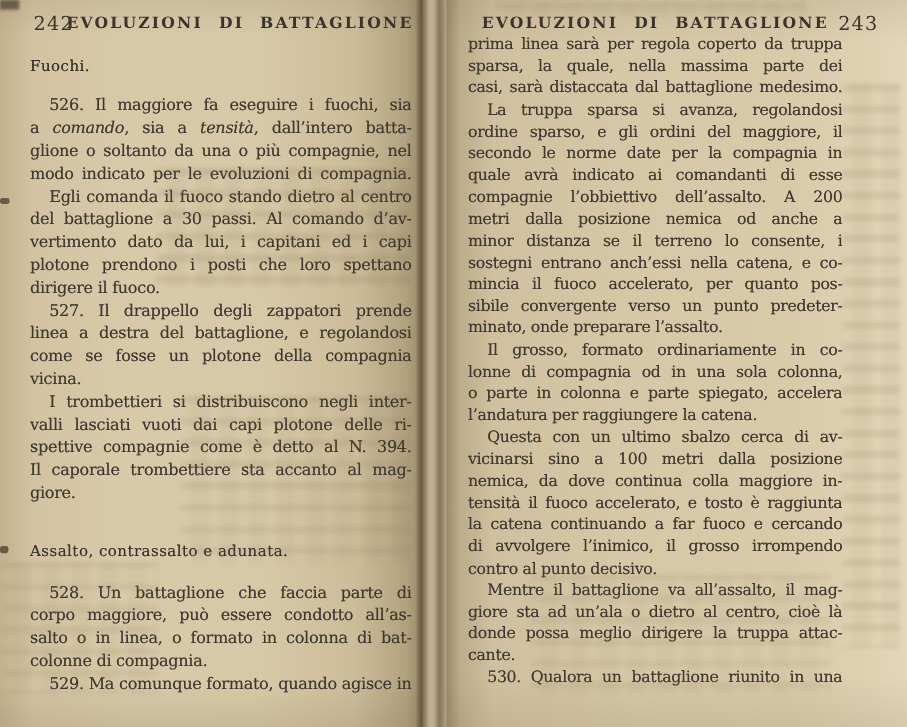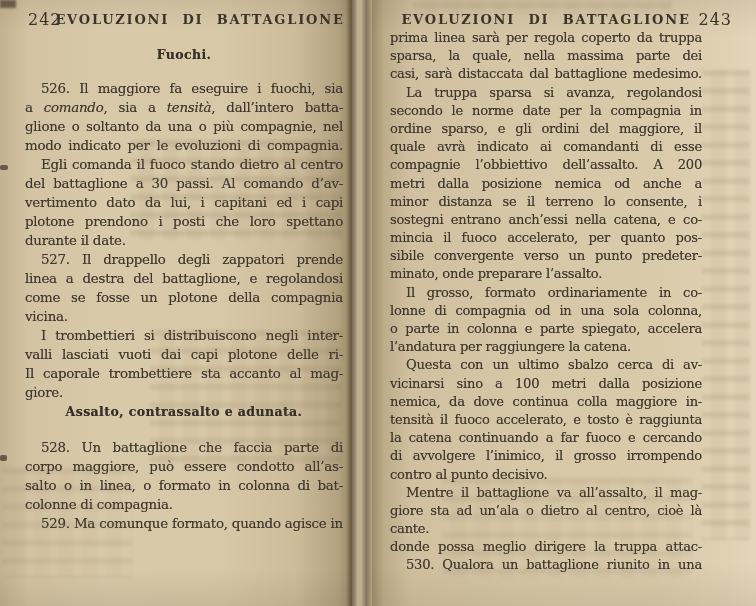--- a/index.html
+++ b/index.html
@@ -54,25 +54,25 @@
   .line {
     text-align:justify; text-align-last:justify;
     height:inherit; overflow:hidden; white-space:normal;
     text-shadow:0 0 0.5px rgba(62,55,47,0.55);
   }
   .page-left  .line { height:19px; }
   .page-right .line { height:18.2px; }
   .line.line-end { text-align-last:left; }
   .line.indent { text-indent:16px; }
   .section-heading {
-    font-size:12.5px; font-weight:bold; text-align:center; color:#352f28;
+    font-size:12.5px; font-weight:normal; color:#352f28;
     letter-spacing:0.4px; margin:1px 0 15px 0;
     text-shadow:0 0 0.5px rgba(53,47,40,0.6);
   }
-  .paragraph + .section-heading { margin-top:0; margin-bottom:17px; }
+  .paragraph + .section-heading { margin-top:28px; margin-bottom:17px; }
   
   .bleed {
     position:absolute; pointer-events:none; filter:blur(1.6px);
     background:
       repeating-linear-gradient(180deg, rgba(118,100,72,0.16) 0 6px, rgba(0,0,0,0) 6px 18px),
       repeating-linear-gradient(90deg, rgba(0,0,0,0) 0 9px, rgba(118,100,72,0.07) 9px 24px);
   }
   .edge-mark { position:absolute; background:rgba(42,32,20,0.6); filter:blur(0.6px); border-radius:2px; }
   .corner-smudge { position:absolute; left:0; top:0; width:16px; height:8px;
     background:rgba(35,26,16,0.55); filter:blur(1.2px); }
@@ -91,31 +91,32 @@
           <div class="line indent">526. Il maggiore fa eseguire i fuochi, sia</div>
           <div class="line">a <i>comando</i>, sia a <i>tensità</i>, dall’intero batta-</div>
           <div class="line">glione o soltanto da una o più compagnie, nel</div>
           <div class="line">modo indicato per le evoluzioni di compagnia.</div>
         </div>
         <div class="paragraph">
           <div class="line indent">Egli comanda il fuoco stando dietro al centro</div>
           <div class="line">del battaglione a 30 passi. Al comando d’av-</div>
           <div class="line">vertimento dato da lui, i capitani ed i capi</div>
           <div class="line">plotone prendono i posti che loro spettano</div>
-          <div class="line line-end">durante il date.</div>
+          <div class="line line-end">dirigere il fuoco.</div>
         </div>
         <div class="paragraph">
           <div class="line indent">527. Il drappello degli zappatori prende</div>
           <div class="line">linea a destra del battaglione, e regolandosi</div>
           <div class="line">come se fosse un plotone della compagnia</div>
           <div class="line line-end">vicina.</div>
         </div>
         <div class="paragraph">
           <div class="line indent">I trombettieri si distribuiscono negli inter-</div>
           <div class="line">valli lasciati vuoti dai capi plotone delle ri-</div>
+          <div class="line">spettive compagnie come è detto al N. 394.</div>
           <div class="line">Il caporale trombettiere sta accanto al mag-</div>
           <div class="line line-end">giore.</div>
         </div>
         <div class="section-heading">Assalto, contrassalto e adunata.</div>
         <div class="paragraph">
           <div class="line indent">528. Un battaglione che faccia parte di</div>
           <div class="line">corpo maggiore, può essere condotto all’as-</div>
           <div class="line">salto o in linea, o formato in colonna di bat-</div>
           <div class="line line-end">colonne di compagnia.</div>
         </div>
@@ -135,22 +136,22 @@
     <div class="running-title">EVOLUZIONI DI BATTAGLIONE</div>
     <span class="page-num">243</span>
     <div class="content" id="right-content">
         <div class="paragraph">
           <div class="line">prima linea sarà per regola coperto da truppa</div>
           <div class="line">sparsa, la quale, nella massima parte dei</div>
           <div class="line">casi, sarà distaccata dal battaglione medesimo.</div>
         </div>
         <div class="paragraph">
           <div class="line indent">La truppa sparsa si avanza, regolandosi</div>
+          <div class="line">ordine sparso, e gli ordini del maggiore, il</div>
           <div class="line">secondo le norme date per la compagnia in</div>
-          <div class="line">ordine sparso, e gli ordini del maggiore, il</div>
           <div class="line">quale avrà indicato ai comandanti di esse</div>
           <div class="line">compagnie l’obbiettivo dell’assalto. A 200</div>
           <div class="line">metri dalla posizione nemica od anche a</div>
           <div class="line">minor distanza se il terreno lo consente, i</div>
           <div class="line">sostegni entrano anch’essi nella catena, e co-</div>
           <div class="line">mincia il fuoco accelerato, per quanto pos-</div>
           <div class="line">sibile convergente verso un punto predeter-</div>
           <div class="line line-end">minato, onde preparare l’assalto.</div>
         </div>
         <div class="paragraph">
@@ -164,22 +165,22 @@
           <div class="line">vicinarsi sino a 100 metri dalla posizione</div>
           <div class="line">nemica, da dove continua colla maggiore in-</div>
           <div class="line">tensità il fuoco accelerato, e tosto è raggiunta</div>
           <div class="line">la catena continuando a far fuoco e cercando</div>
           <div class="line">di avvolgere l’inimico, il grosso irrompendo</div>
           <div class="line line-end">contro al punto decisivo.</div>
         </div>
         <div class="paragraph">
           <div class="line indent">Mentre il battaglione va all’assalto, il mag-</div>
           <div class="line">giore sta ad un’ala o dietro al centro, cioè là</div>
+          <div class="line">donde possa meglio dirigere la truppa attac-</div>
           <div class="line line-end">cante.</div>
-          <div class="line">donde possa meglio dirigere la truppa attac-</div>
         </div>
         <div class="paragraph">
           <div class="line indent">530. Qualora un battaglione riunito in una</div>
         </div>
       </div>
     <div class="bleed" style="left:330px; top:70px; width:48px; height:470px; opacity:.8;"></div>
     <div class="bleed" style="left:70px; top:478px; width:250px; height:100px; opacity:.55;"></div>
     <div class="bleed" style="left:40px; top:2px; width:260px; height:12px; opacity:.6;"></div>
   </div>
 

